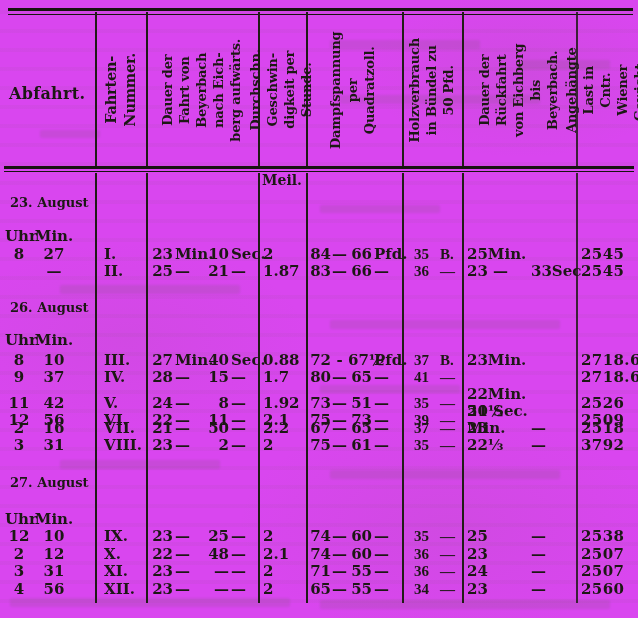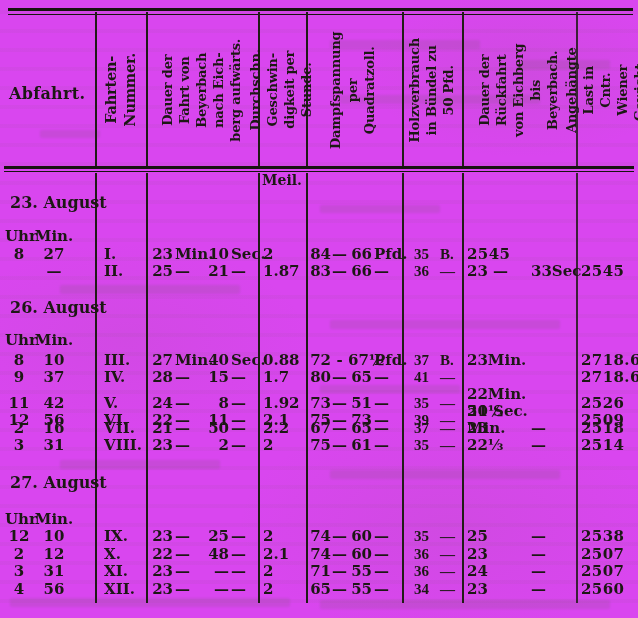--- a/index.html
+++ b/index.html
@@ -28,21 +28,21 @@
   .vl.thin{width:1.5px; opacity:.85;}
 
   .abfahrt-label{position:absolute; left:9px; top:84px; font-size:16px; letter-spacing:.3px;}
   .vhead{position:absolute; top:14px; height:152px; display:flex; align-items:center; justify-content:center; pointer-events:none;}
   .vhead .rot{transform:rotate(-90deg); white-space:pre-line; text-align:center;
               font-size:13px; line-height:1.3; letter-spacing:-0.2px;}
   .vhead.c2 .rot{font-size:14.5px;}
   .meil{position:absolute; left:262px; top:172px; font-size:14px;}
 
   .tbody{position:absolute; left:5px; top:172px; width:628px;}
-  .section .date{font-size:16px; height:18px; line-height:18px; padding-left:5px;}
+  .section .date{font-size:13px; height:18px; line-height:18px; padding-left:5px;}
   .row{display:grid; grid-template-columns:90px 52px 112px 48px 96px 60px 114px 56px;
        font-size:15px; align-items:center;}
   .section:nth-of-type(1){margin-top:22px;}
   .section:nth-of-type(1) .timehdr{margin-top:16px;}
   .section:nth-of-type(1) .rows{margin-top:2px;}
   .section:nth-of-type(1) .rows .row{height:16.5px; line-height:16.5px;}
   .section:nth-of-type(2){margin-top:20px;}
   .section:nth-of-type(2) .timehdr{margin-top:15px;}
   .section:nth-of-type(2) .rows{margin-top:4px;}
   .section:nth-of-type(2) .rows .row{height:17px; line-height:17px;}
@@ -167,20 +167,24 @@
       <div class="c-steam">
         <span class="n">84</span>
         <span class="dash">—</span>
         <span class="n">66</span>
         <span class="u">Pfd.</span>
       </div>
       <div class="c-wood">
         <span class="n">35</span>
         <span class="u">B.</span>
       </div>
+      <div class="c-ret">
+        <span class="l">25Min.</span>
+        <span class="r"></span>
+      </div>
       <div class="c-load">2545</div>
     </div>
 
     <div class="row">
       <div class="c-abf">
         <span></span>
         <span>—</span>
         <span></span>
       </div>
       <div class="c-trip">II.</div>
@@ -395,21 +399,21 @@
         <span class="u">—</span>
       </div>
       <div class="c-wood">
         <span class="n">35</span>
         <span class="u">—</span>
       </div>
       <div class="c-ret">
         <span class="l">22⅓</span>
         <span class="r">—</span>
       </div>
-      <div class="c-load">2514</div>
+      <div class="c-load">3792</div>
     </div>
   </div>
     </div>
 
     <div class="section">
       <div class="date">27. August</div>
       <div class="row timehdr">
         <div class="c-abf">
           <span class="t0">Uhr</span>
           <span class="t1">Min.</span>

